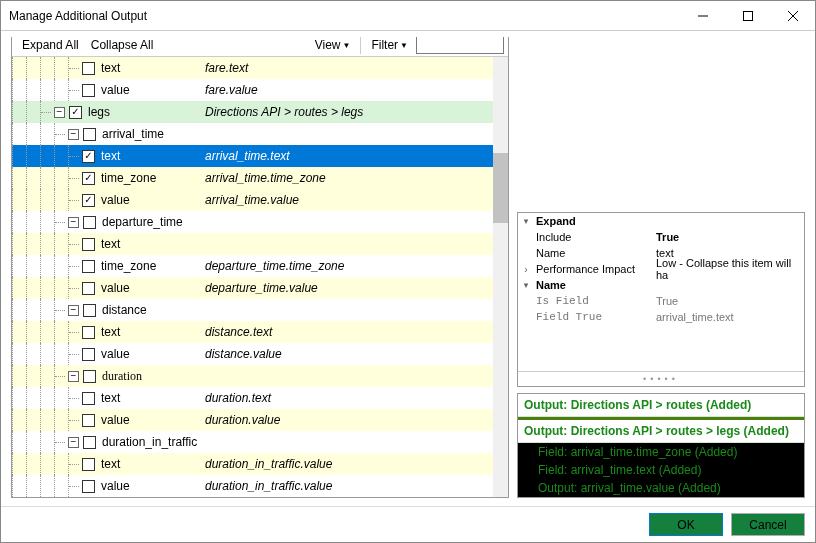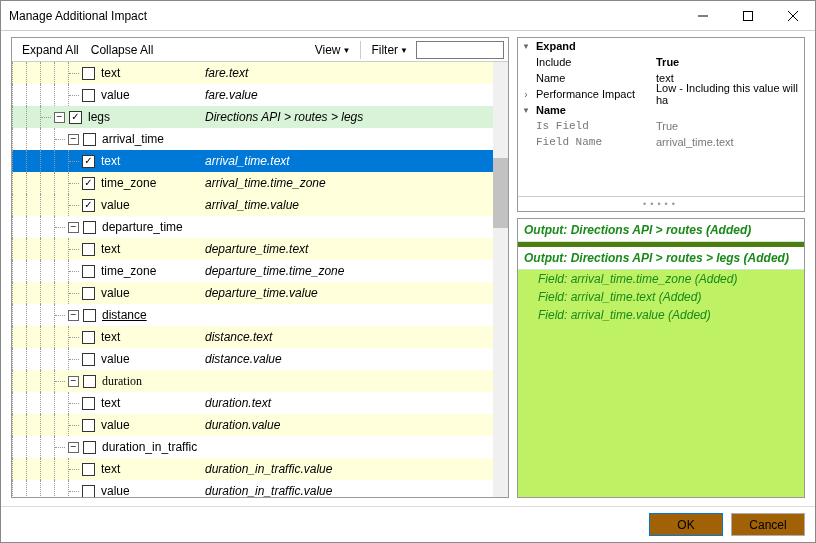--- a/index.html
+++ b/index.html
@@ -3,21 +3,21 @@
 <meta charset="utf-8">
 <style>
   * { box-sizing: border-box; margin: 0; padding: 0; }
   body { font-family: "Segoe UI", Tahoma, sans-serif; font-size: 12px; background: #fff; color: #000; }
   .dialog { width: 816px; height: 543px; border: 1px solid #888; display: flex; flex-direction: column; }
   .titlebar { height: 30px; display: flex; align-items: center; padding-left: 8px; border-bottom: 1px solid #ccc; }
   .titlebar .title { flex: 1; }
   .winbtns { display: flex; }
   .winbtn { width: 45px; height: 29px; display:flex; align-items:center; justify-content:center; }
   .main { flex:1; display:flex; flex-direction:column; padding: 6px 10px 8px 10px; overflow:hidden;}
-  .panes { flex:1; display:flex; gap:8px; overflow:hidden;}
+  .panes { flex:1; display:flex; gap:8px; overflow:hidden;align-items:flex-end;}
   .left { flex: 1 1 488px; border:1px solid #999; display:flex; flex-direction:column; overflow:hidden; }
   .right { flex: 0 0 288px; display:flex; flex-direction:column; gap:6px; overflow:hidden;}
   .toolbar { height:24px; border-bottom:1px solid #ccc; display:flex; align-items:center; padding:0 4px; font-size:12px;}
   .toolbar .sp { flex:1; }
   .tbtn { padding:2px 6px; cursor:default; }
   .filterbox { width:88px; height:18px; border:1px solid #7a7a7a; margin-left:2px; background:#fff; }
   .caret { font-size:8px; margin-left:2px; position:relative; top:-1px;}
   .tree { flex:1; overflow:auto; position:relative; }
   .row { height:22px; display:flex; align-items:center; position:relative; }
   .row.even { background:#ffffdb; }
@@ -42,34 +42,34 @@
   .propbody { flex:1; font-size:11px; }
   .prow { display:flex; height:16px; align-items:center; }
   .prow .caretc { width:16px; text-align:center; color:#666; font-size:9px;}
   .prow .k { width:118px; padding-left:2px;}
   .prow .v { flex:1; padding-left:4px;}
   .prow.cat .k { font-weight:bold; }
   .prow .bold { font-weight:bold; }
   .prow.sub .k { color:#777;font-family:Liberation Mono, monospace; }
   .prow.sub .v { color:#777; }
   .propdesc { text-align:center; color:#999; letter-spacing:4px; border-top:1px solid #ccc; padding:2px 0; font-size:9px;}
-  .log { flex:1; border:1px solid #999; background:#bef264; overflow:auto;font-style:italic;}
+  .log { flex:1; border:1px solid #999; background:#000000; overflow:auto;}
   .log .grp { color: #198a19; font-weight:bold; padding:4px 6px; border-bottom:1px solid #cfe8cf; background:#fff; }
-  .log .grp2 { border-top:5px solid #4d7c0f;}
+  .log .grp2 { border-top:3px solid #4d7c0f;}
   .log .item { color:#198a19; padding:2px 6px 2px 20px; }
   .buttons { height:36px; display:flex; justify-content:flex-end; align-items:center; gap:8px; padding-right:10px; border-top:1px solid #ddd;}
-  .btn { width:74px; height:23px; border:1px solid #adadad; background:#a16207; display:flex; align-items:center; justify-content:center; }
+  .btn { width:74px; height:23px; border:1px solid #adadad; background:#15803d; display:flex; align-items:center; justify-content:center; }
   .btn.primary { border-color:#0078d7; }
 </style>
 </head>
 <body>
 
 <div class="dialog">
   <div class="titlebar">
-    <span class="title">Manage Additional Impact</span>
+    <span class="title">Manage Additional Output</span>
     <div class="winbtns">
       <div class="winbtn">
           <svg width="10" height="10">
             <line x1="0" y1="5" x2="10" y2="5" stroke="#000"></line>
           </svg>
         </div>
       <div class="winbtn">
           <svg width="10" height="10">
             <rect x="0.5" y="0.5" width="9" height="9" fill="none" stroke="#000"></rect>
           </svg>
@@ -185,21 +185,20 @@
               <span class="rail"></span>
             </div>
             <div class="row even" style="padding-right: 17px;">
               <span class="vline"></span>
               <span class="vline"></span>
               <span class="vline"></span>
               <span class="vline"></span>
               <span class="vline h"></span>
               <span class="cb"></span>
               <span class="name" style="width: 102px;">text</span>
-              <span class="desc">departure_time.text</span>
               <span class="rail"></span>
             </div>
             <div class="row " style="padding-right: 17px;">
               <span class="vline"></span>
               <span class="vline"></span>
               <span class="vline"></span>
               <span class="vline"></span>
               <span class="vline h"></span>
               <span class="cb"></span>
               <span class="name" style="width: 102px;">time_zone</span>
@@ -217,21 +216,21 @@
               <span class="desc">departure_time.value</span>
               <span class="rail"></span>
             </div>
             <div class="row " style="padding-right: 17px;">
               <span class="vline"></span>
               <span class="vline"></span>
               <span class="vline"></span>
               <span class="vline h"></span>
               <span class="togg">−</span>
               <span class="cb"></span>
-              <span class="name" style="width: 101px; text-decoration: underline;">distance</span>
+              <span class="name" style="width: 101px;">distance</span>
               <span class="desc"></span>
               <span class="rail"></span>
             </div>
             <div class="row even" style="padding-right: 17px;">
               <span class="vline"></span>
               <span class="vline"></span>
               <span class="vline"></span>
               <span class="vline"></span>
               <span class="vline h"></span>
               <span class="cb"></span>
@@ -335,47 +334,47 @@
                 <span class="v bold">True</span>
               </div>
             <div class="prow">
                 <span class="caretc"></span>
                 <span class="k">Name</span>
                 <span class="v">text</span>
               </div>
             <div class="prow">
                 <span class="caretc" style="font-size:10px;">›</span>
                 <span class="k">Performance Impact</span>
-                <span class="v">Low - Including this value will ha</span>
+                <span class="v">Low - Collapse this item will ha</span>
               </div>
             <div class="prow cat">
                 <span class="caretc">▾</span>
                 <span class="k">Name</span>
                 <span class="v"></span>
               </div>
             <div class="prow sub">
                 <span class="caretc"></span>
                 <span class="k">Is Field</span>
                 <span class="v">True</span>
               </div>
             <div class="prow sub">
                 <span class="caretc"></span>
-                <span class="k">Field Name</span>
+                <span class="k">Field True</span>
                 <span class="v">arrival_time.text</span>
               </div>
           </div>
           <div class="propdesc">•••••</div>
         </div>
 
         <div class="log">
           <div class="grp">Output: Directions API &gt; routes (Added)</div>
           <div class="grp grp2">Output: Directions API &gt; routes &gt; legs (Added)</div>
           <div class="item">Field: arrival_time.time_zone (Added)</div>
           <div class="item">Field: arrival_time.text (Added)</div>
-          <div class="item">Field: arrival_time.value (Added)</div>
+          <div class="item">Output: arrival_time.value (Added)</div>
         </div>
       </div>
 
     </div>
   </div>
 
   <div class="buttons">
     <div class="btn primary">OK</div>
     <div class="btn">Cancel</div>
   </div>

